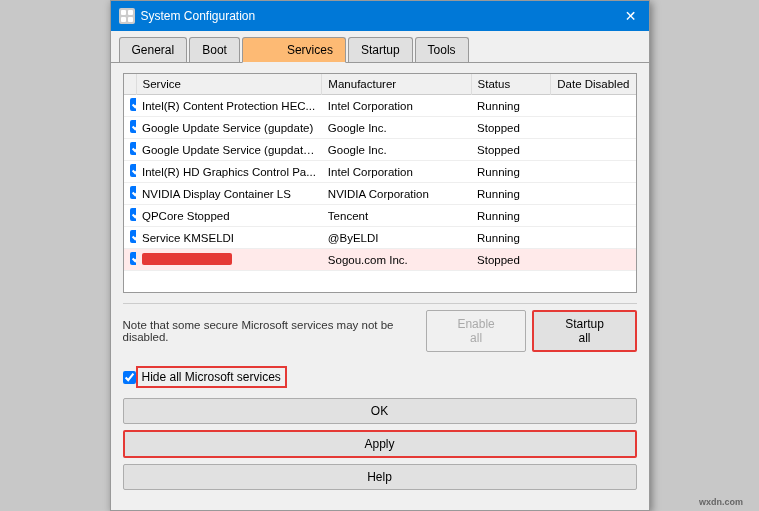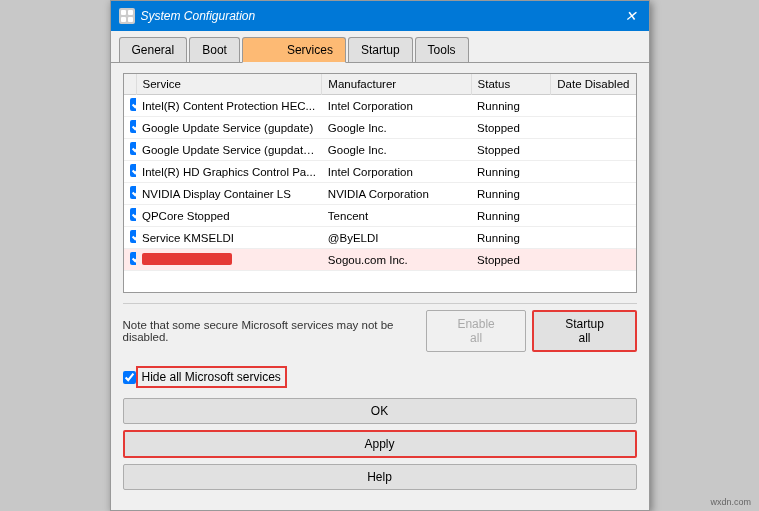--- a/index.html
+++ b/index.html
@@ -20,21 +20,20 @@
       box-shadow: 2px 2px 8px rgba(0,0,0,0.4);
     }
     .title-bar {
       background: #0078d7;
       color: white;
       display: flex;
       align-items: center;
       padding: 6px 8px;
       height: 30px;
       justify-content: space-between;
-      font-style: italic;
     }
     .title-bar-left {
       display: flex;
       align-items: center;
       gap: 6px;
     }
     .title-icon {
       width: 16px;
       height: 16px;
       background: #ccc;
@@ -195,23 +194,24 @@
     .btn-apply {
       border: 2px solid #e53935;
       background: #e1e1e1;
     }
     .disable-all-btn {
       border: 2px solid #e53935 !important;
     }
     .watermark {
       position: fixed;
       bottom: 4px;
-      right: 8px;
+      right: 16px;
       font-size: 9px;
       color: #666;
+      font-weight: bold;
     }
   </style>
 </head>
 <body>
 
 <div class="window">
 
   <div class="title-bar">
     <div class="title-bar-left">
       <div class="title-icon">

